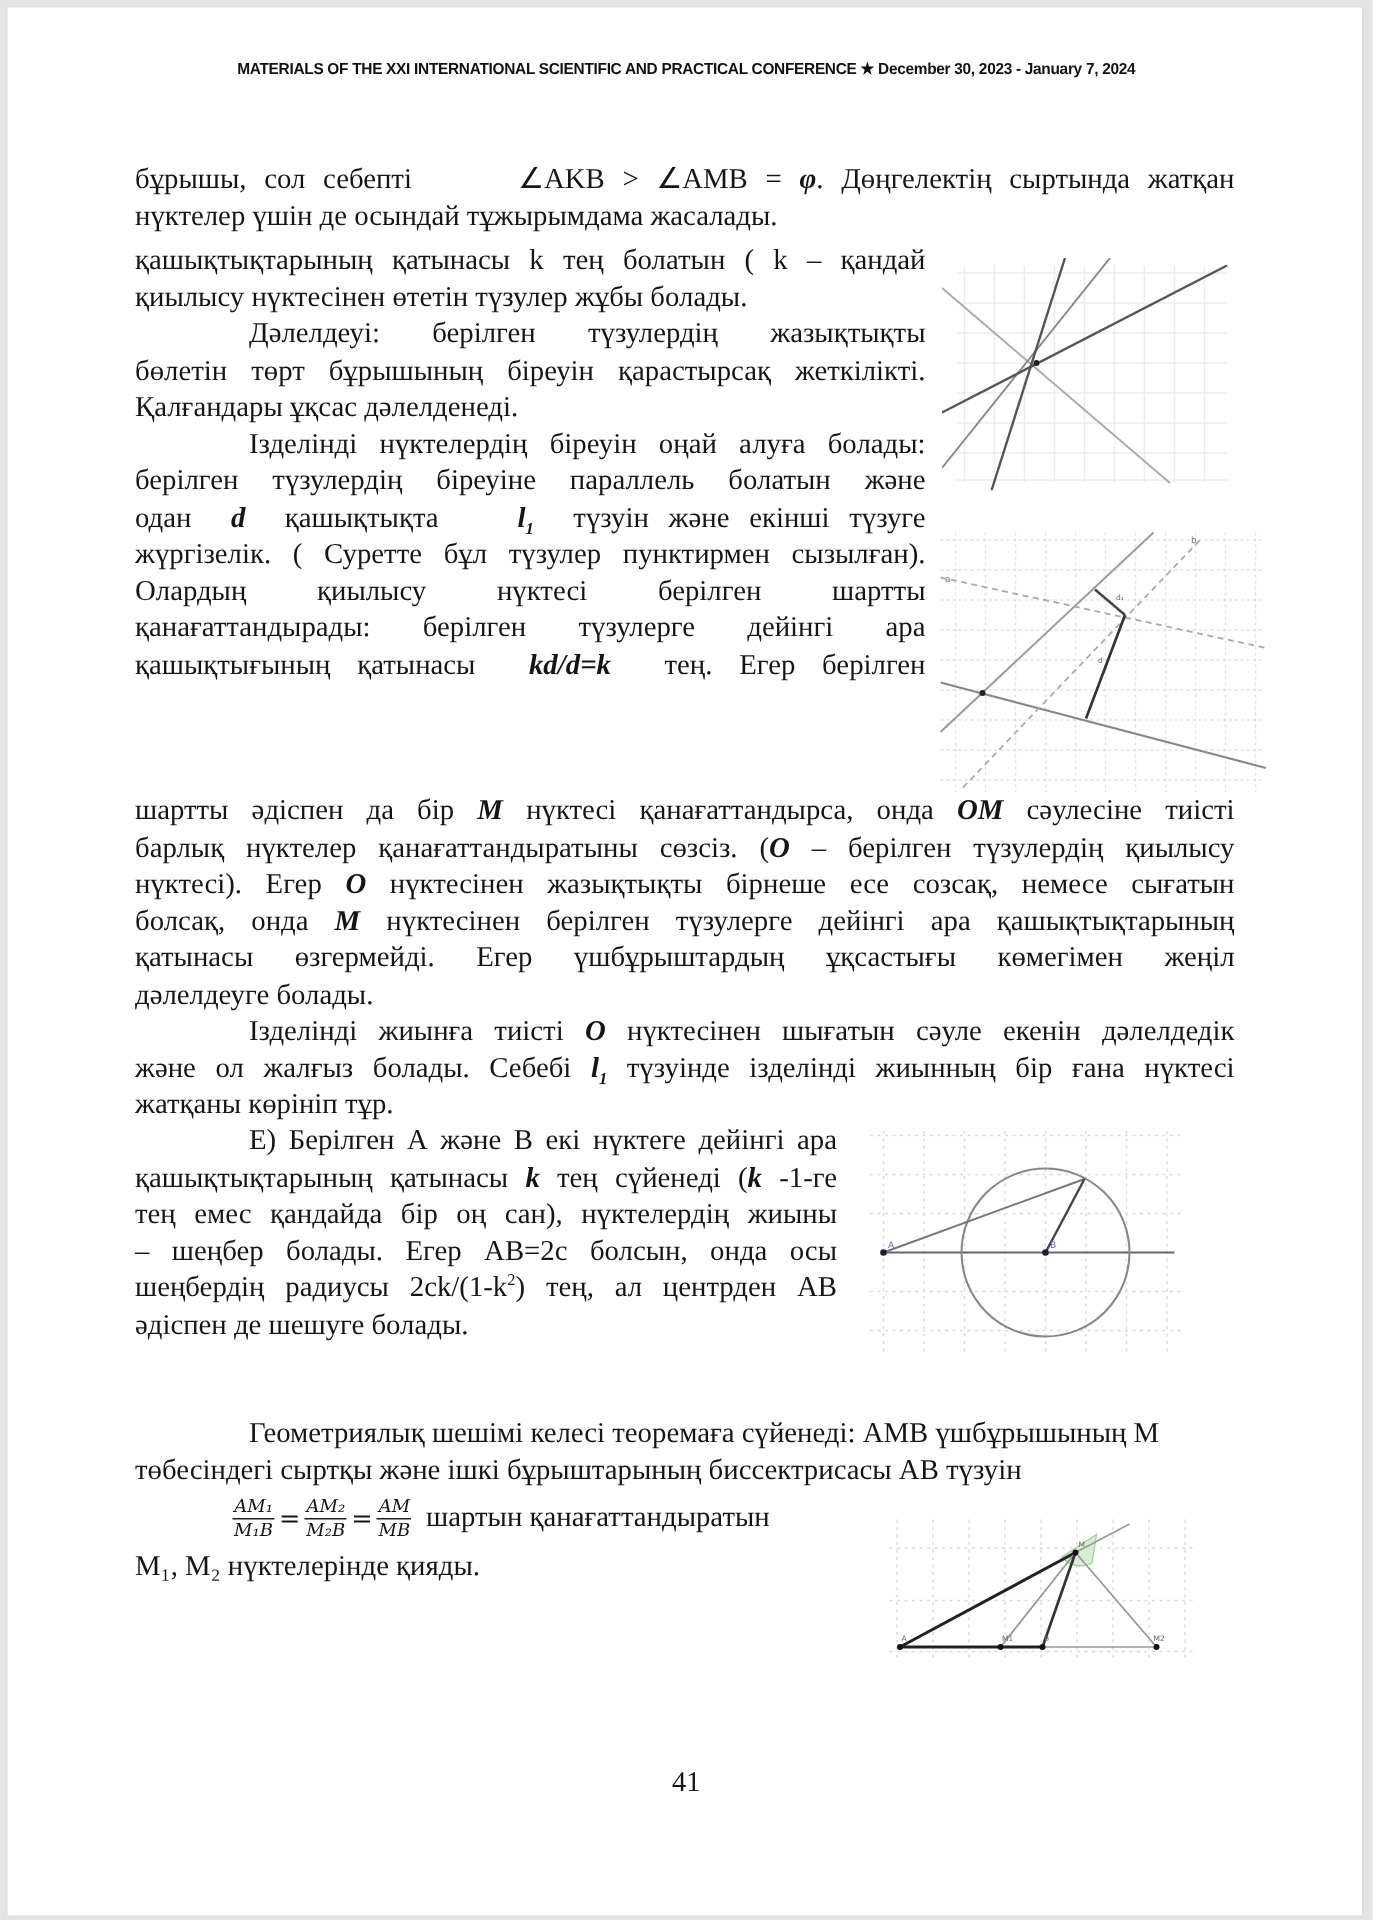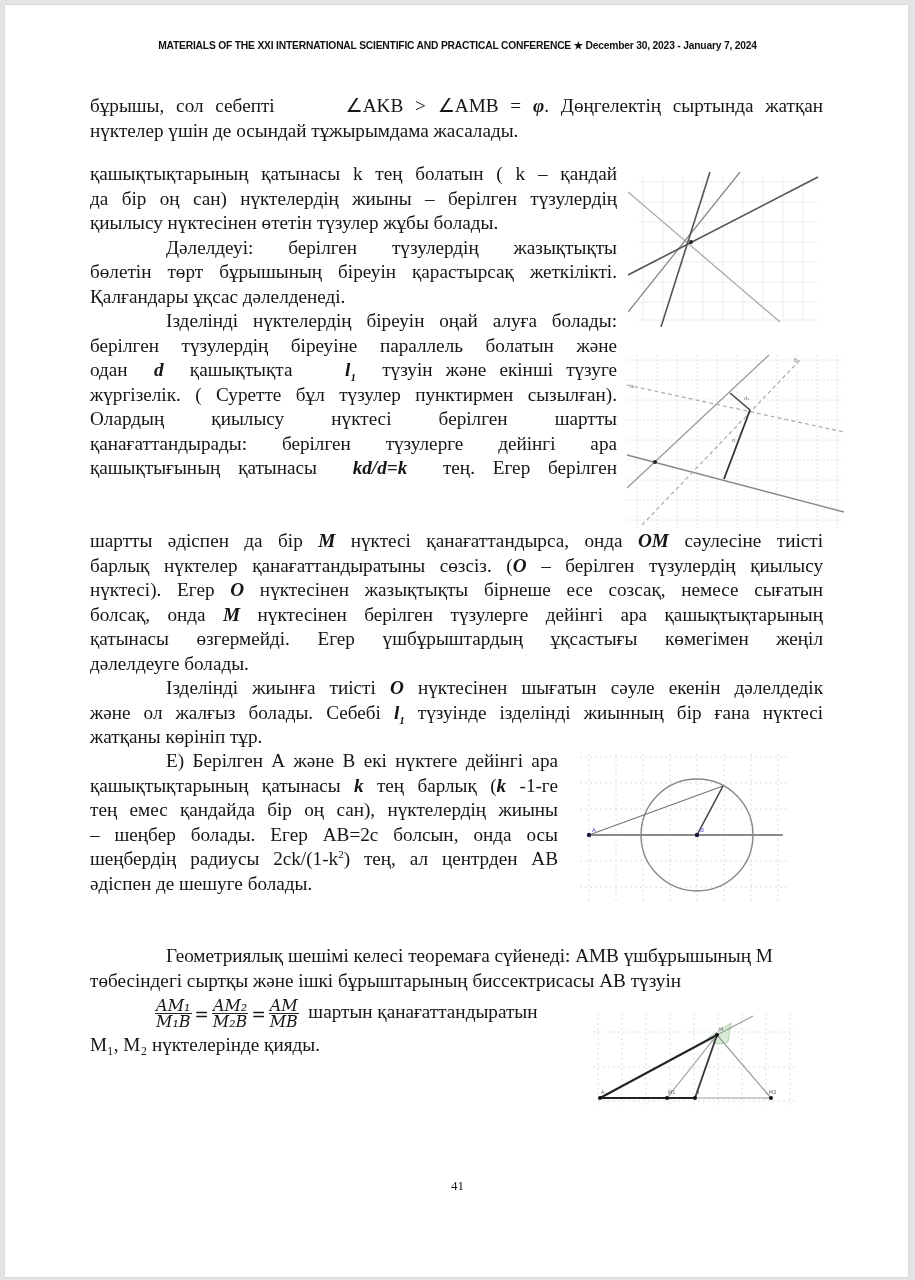--- a/index.html
+++ b/index.html
@@ -7,45 +7,44 @@
   .page{position:absolute;left:5px;top:5px;width:903px;height:1272px;background:#fff;box-shadow:0 0 2px #c8c8cc;}
   .header{position:absolute;left:0;top:39px;width:915px;text-align:center;font-family:"Liberation Sans",sans-serif;font-weight:bold;font-size:10.6px;letter-spacing:-0.2px;color:#111;transform:scaleX(0.97);}
   .txt{position:absolute;font-family:"Liberation Serif",serif;font-size:19.2px;line-height:24.5px;color:#151515;text-align:justify;text-align-last:auto;}
   .ln{display:block;white-space:nowrap;}
   .j{text-align:justify;text-align-last:justify;white-space:normal;}
   .ind{padding-left:76px;}
   .bi{font-weight:bold;font-style:italic;}
   .it{font-style:italic;}
   sub,sup{font-size:11px;line-height:0;}
   .fig{position:absolute;}
-  .frac{display:inline-block;vertical-align:middle;text-align:center;font-family:"DejaVu Serif",serif;font-style:italic;font-size:16px;line-height:15px;}
+  .frac{display:inline-block;vertical-align:middle;text-align:right;font-family:"DejaVu Serif",serif;font-style:italic;font-size:12px;line-height:15px;}
   .frac .num{display:block;border-bottom:1px solid #222;padding:0 1px;}
   .frac .den{display:block;padding:0 1px;}
   .eq{font-family:"DejaVu Sans",sans-serif;font-size:17px;margin:0 3px;vertical-align:middle;}
-  .pagenum{position:absolute;left:0;width:915px;top:1178px;text-align:center;font-family:"Liberation Serif",serif;font-size:13px;color:#151515;}
+  .pagenum{position:absolute;left:0;width:915px;top:1178px;text-align:center;font-family:"Liberation Serif",serif;font-size:19px;color:#151515;}
 </style>
 </head>
 <body>
 
 <div class="page"></div>
 
 <div class="header">
   <span>MATERIALS OF THE XXI INTERNATIONAL SCIENTIFIC AND PRACTICAL CONFERENCE</span>
   <span>★</span>
   <span>December 30, 2023 - January 7, 2024</span>
 </div>
 
-<div class="txt" style="left:90px;top:94px;width:733px;">
+<div class="txt" style="left:90px;top:108px;width:733px;">
   <span class="ln j"><span>бұрышы,  сол  себепті</span>&nbsp;&nbsp;&nbsp;&nbsp;&nbsp;&nbsp;<span>∠AKB &gt; ∠AMB = </span><b class="it">φ</b><span>.  Дөңгелектің  сыртында  жатқан</span></span>
   <span class="ln">нүктелер үшін де осындай тұжырымдама жасалады.</span>
 </div>
 
 <div class="txt" style="left:90px;top:162px;width:527px;">
   <span class="ln j">қашықтықтарының қатынасы k тең болатын ( k – қандай</span>
-  <span class="ln j">да бір оң сан) нүктелердің жиыны – берілген түзулердің</span>
   <span class="ln">қиылысу нүктесінен өтетін түзулер жұбы болады.</span>
   <span class="ln j ind">Дәлелдеуі:  берілген  түзулердің  жазықтықты</span>
   <span class="ln j">бөлетін төрт бұрышының біреуін қарастырсақ жеткілікті.</span>
   <span class="ln">Қалғандары ұқсас дәлелденеді.</span>
   <span class="ln j ind">Ізделінді нүктелердің біреуін оңай алуға болады:</span>
   <span class="ln j">берілген түзулердің біреуіне параллель болатын және</span>
   <span class="ln j"><span>одан</span>&nbsp;&nbsp;<span class="bi">d</span>&nbsp;&nbsp;<span>қашықтықта</span>&nbsp;&nbsp;&nbsp;&nbsp;<span class="bi">l</span><sub class="bi">1</sub>&nbsp;&nbsp;<span>түзуін  және  екінші  түзуге</span></span>
   <span class="ln j">жүргізелік. ( Суретте бұл түзулер пунктирмен сызылған).</span>
   <span class="ln j">Олардың     қиылысу     нүктесі     берілген     шартты</span>
   <span class="ln j">қанағаттандырады:  берілген  түзулерге  дейінгі  ара</span>
@@ -59,21 +58,21 @@
   <span class="ln j"><span>болсақ, онда</span> <span class="bi">M</span> <span>нүктесінен берілген түзулерге дейінгі ара қашықтықтарының</span></span>
   <span class="ln j">қатынасы  өзгермейді.  Егер  үшбұрыштардың  ұқсастығы  көмегімен  жеңіл</span>
   <span class="ln">дәлелдеуге болады.</span>
   <span class="ln j ind"><span>Ізделінді жиынға тиісті</span> <span class="bi">O</span> <span>нүктесінен шығатын сәуле екенін дәлелдедік</span></span>
   <span class="ln j"><span>және ол жалғыз болады. Себебі</span> <span class="bi">l</span><sub class="bi">1</sub> <span>түзуінде ізделінді жиынның бір ғана нүктесі</span></span>
   <span class="ln">жатқаны көрініп тұр.</span>
 </div>
 
 <div class="txt" style="left:90px;top:749px;width:468px;">
   <span class="ln j ind">Е) Берілген А және В екі нүктеге дейінгі ара</span>
-  <span class="ln j"><span>қашықтықтарының қатынасы</span> <span class="bi">k</span> <span>тең барлық (</span><span class="bi">k</span> <span>-1-ге</span></span>
+  <span class="ln j"><span>қашықтықтарының қатынасы</span> <span class="bi">k</span> <span>тең сүйенеді (</span><span class="bi">k</span> <span>-1-ге</span></span>
   <span class="ln j">тең емес қандайда бір оң сан), нүктелердің жиыны</span>
   <span class="ln j">– шеңбер болады. Егер AB=2c   болсын, онда осы</span>
   <span class="ln j"><span>шеңбердің радиусы 2ck/(1-k</span><sup>2</sup><span>) тең, ал центрден AB</span></span>
   <span class="ln">әдіспен де шешуге болады.</span>
 </div>
 
 <div class="txt" style="left:90px;top:944px;width:735px;">
   <span class="ln ind">Геометриялық шешімі келесі теоремаға сүйенеді: AMB үшбұрышының M</span>
   <span class="ln">төбесіндегі сыртқы және ішкі бұрыштарының биссектрисасы AB түзуін</span>
 </div>

